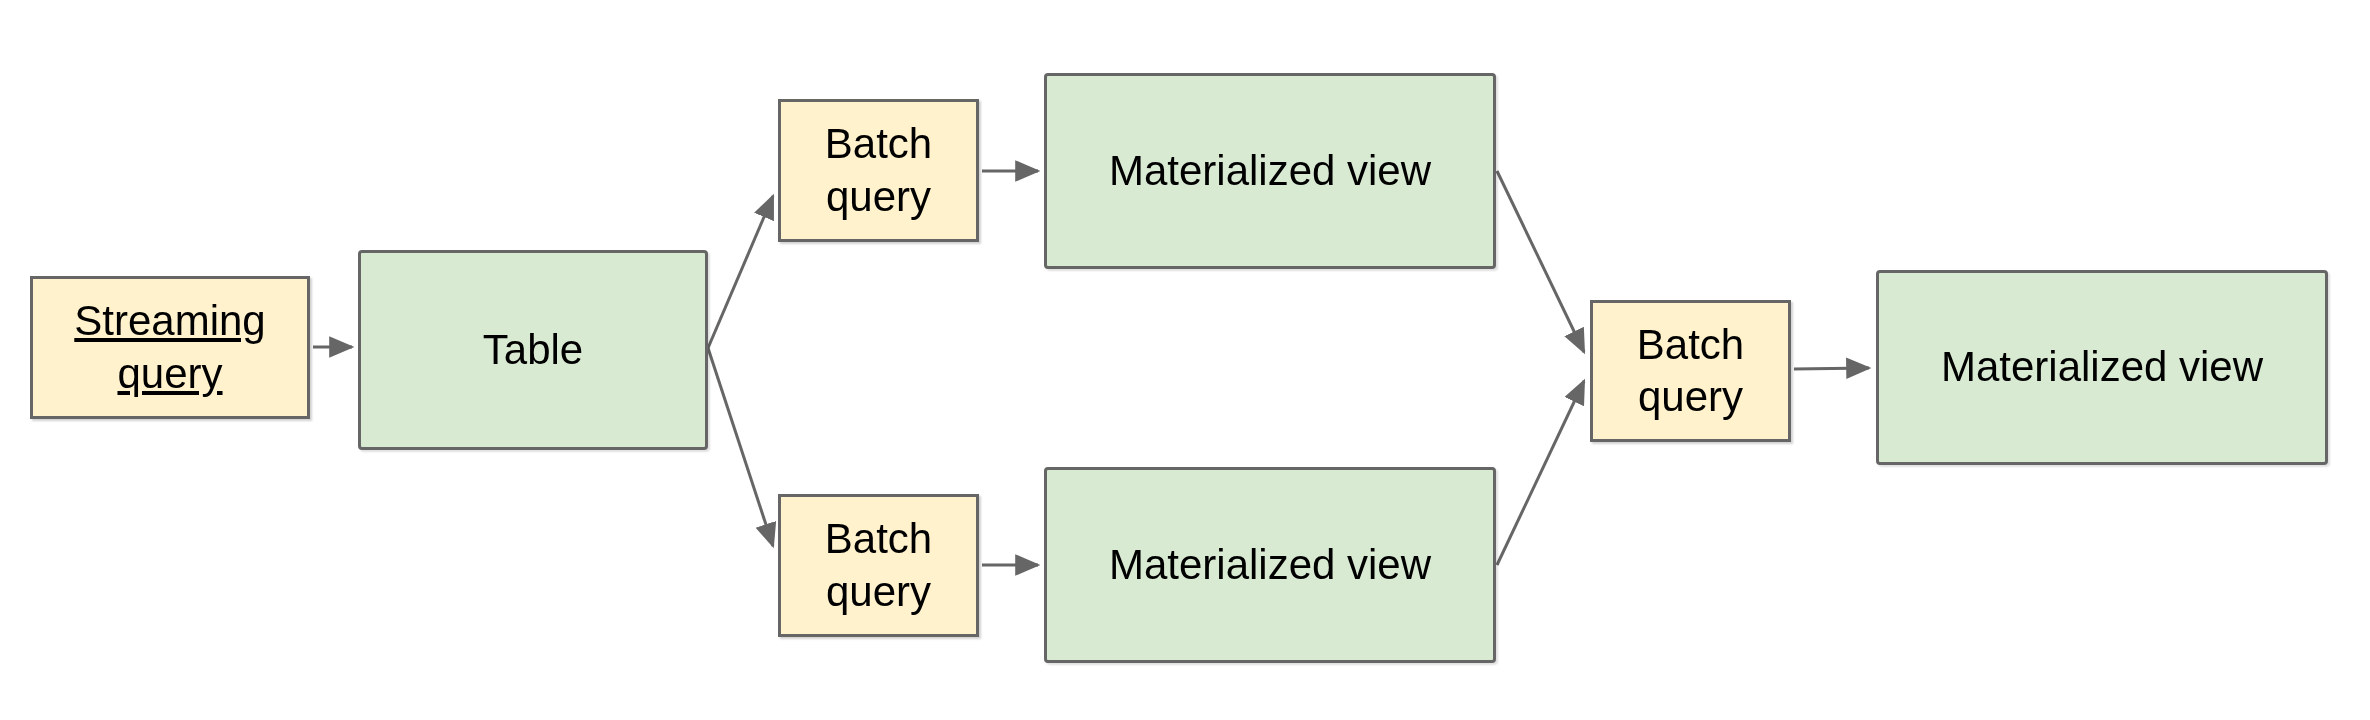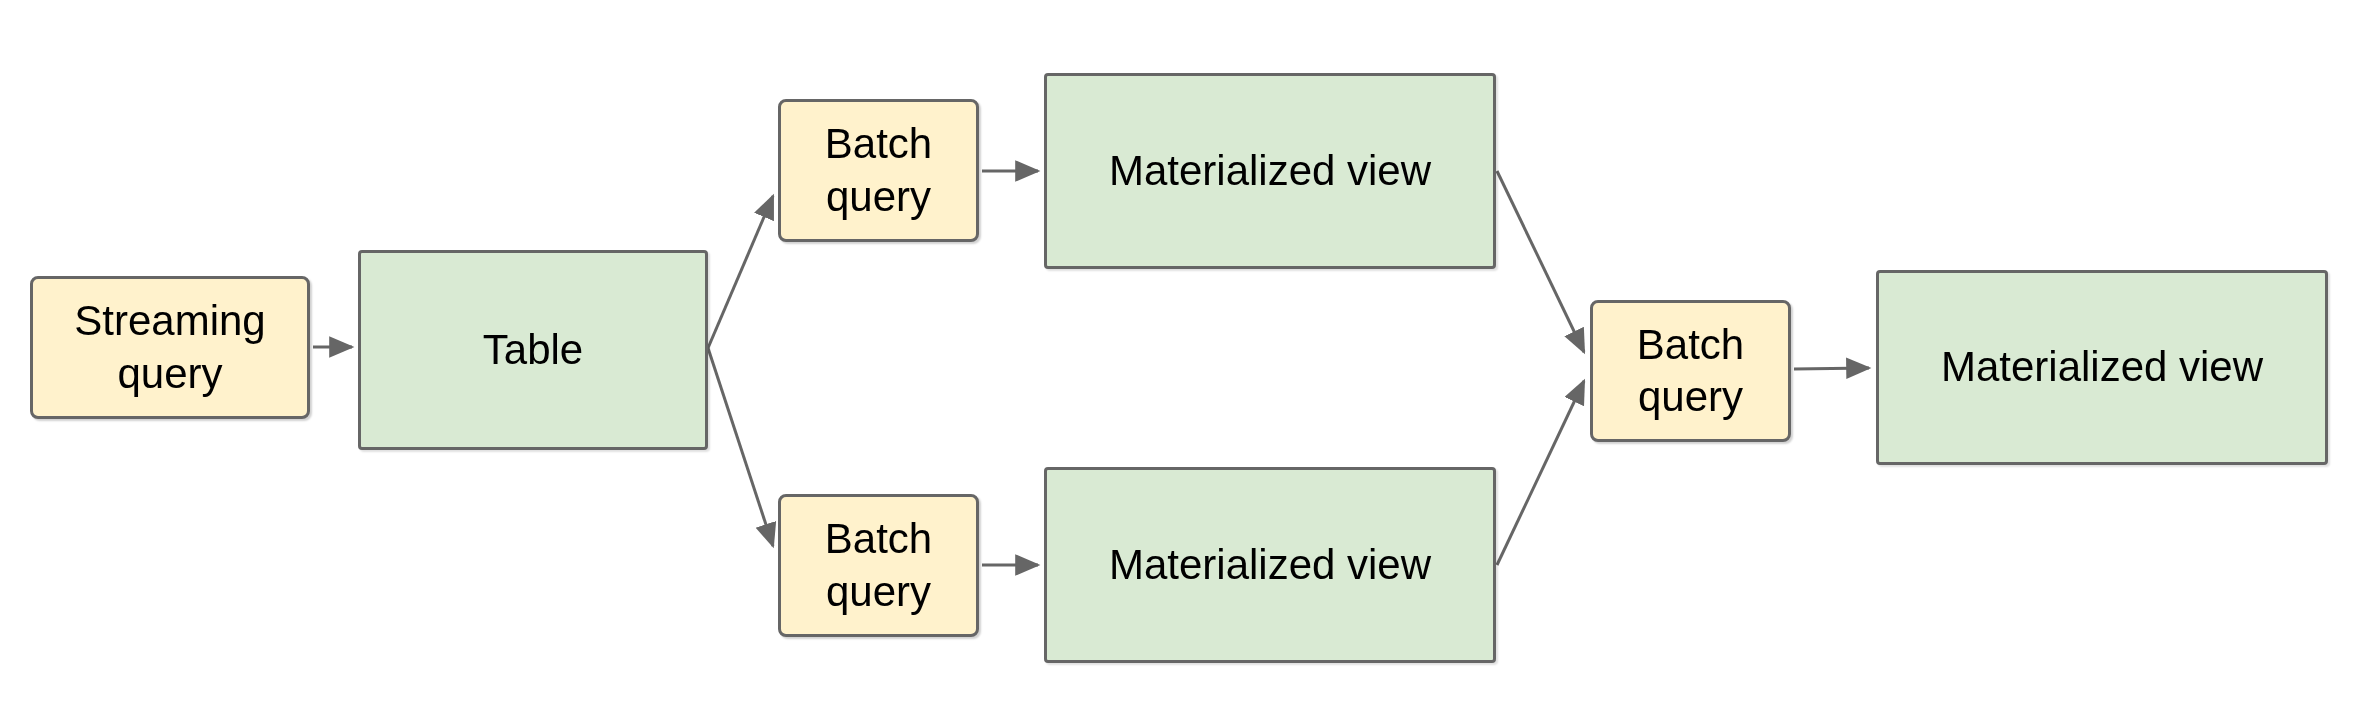--- a/index.html
+++ b/index.html
@@ -30,21 +30,21 @@
     justify-content: center;
     text-align: center;
     box-sizing: border-box;
     font-size: 42px;
     line-height: 1.24;
     color: #000000;
   }
   .node.query {
     background: #fff2cc;
     border: 3px solid #666666;
-    border-radius: 8px;
+    border-radius: 0;
     box-shadow: 2px 2px 2px rgba(0,0,0,0.18);
   }
   .node.entity {
     background: #d9ead3;
     border: 3px solid #666666;
     border-radius: 4px;
     box-shadow: 2px 2px 2px rgba(0,0,0,0.12);
   }
   .node .label {
     padding: 0 10px;
@@ -66,21 +66,21 @@
         <line x1="708" y1="348" x2="773" y2="196" stroke="#666666" stroke-width="3" marker-end="url(#arrowhead)"></line>
         <line x1="982" y1="171" x2="1038" y2="171" stroke="#666666" stroke-width="3" marker-end="url(#arrowhead)"></line>
         <line x1="708" y1="348" x2="773" y2="546" stroke="#666666" stroke-width="3" marker-end="url(#arrowhead)"></line>
         <line x1="982" y1="565" x2="1038" y2="565" stroke="#666666" stroke-width="3" marker-end="url(#arrowhead)"></line>
         <line x1="1497" y1="171" x2="1584" y2="352" stroke="#666666" stroke-width="3" marker-end="url(#arrowhead)"></line>
         <line x1="1497" y1="565" x2="1584" y2="381" stroke="#666666" stroke-width="3" marker-end="url(#arrowhead)"></line>
         <line x1="1794" y1="369" x2="1869" y2="368" stroke="#666666" stroke-width="3" marker-end="url(#arrowhead)"></line>
       </g>
   </svg>
   <div id="node-layer">
-      <div class="node query" style="left: 30px; top: 276px; width: 280px; height: 143px; background: rgb(255, 242, 204); border-color: rgb(102, 102, 102); color: rgb(0, 0, 0);">
+      <div class="node query" style="left: 30px; top: 276px; width: 280px; height: 143px; background: rgb(255, 242, 204); border-color: rgb(102, 102, 102); color: rgb(0, 0, 0); text-decoration: underline;">
         <span class="label" style="max-width: 250px;">Streaming query</span>
       </div>
       <div class="node entity" style="left: 358px; top: 250px; width: 350px; height: 200px; background: rgb(217, 234, 211); border-color: rgb(102, 102, 102); color: rgb(0, 0, 0);">
         <span class="label">Table</span>
       </div>
       <div class="node query" style="left: 778px; top: 99px; width: 201px; height: 143px; background: rgb(255, 242, 204); border-color: rgb(102, 102, 102); color: rgb(0, 0, 0);">
         <span class="label" style="max-width: 171px;">Batch query</span>
       </div>
       <div class="node entity" style="left: 1044px; top: 73px; width: 452px; height: 196px; background: rgb(217, 234, 211); border-color: rgb(102, 102, 102); color: rgb(0, 0, 0);">
         <span class="label">Materialized view</span>

